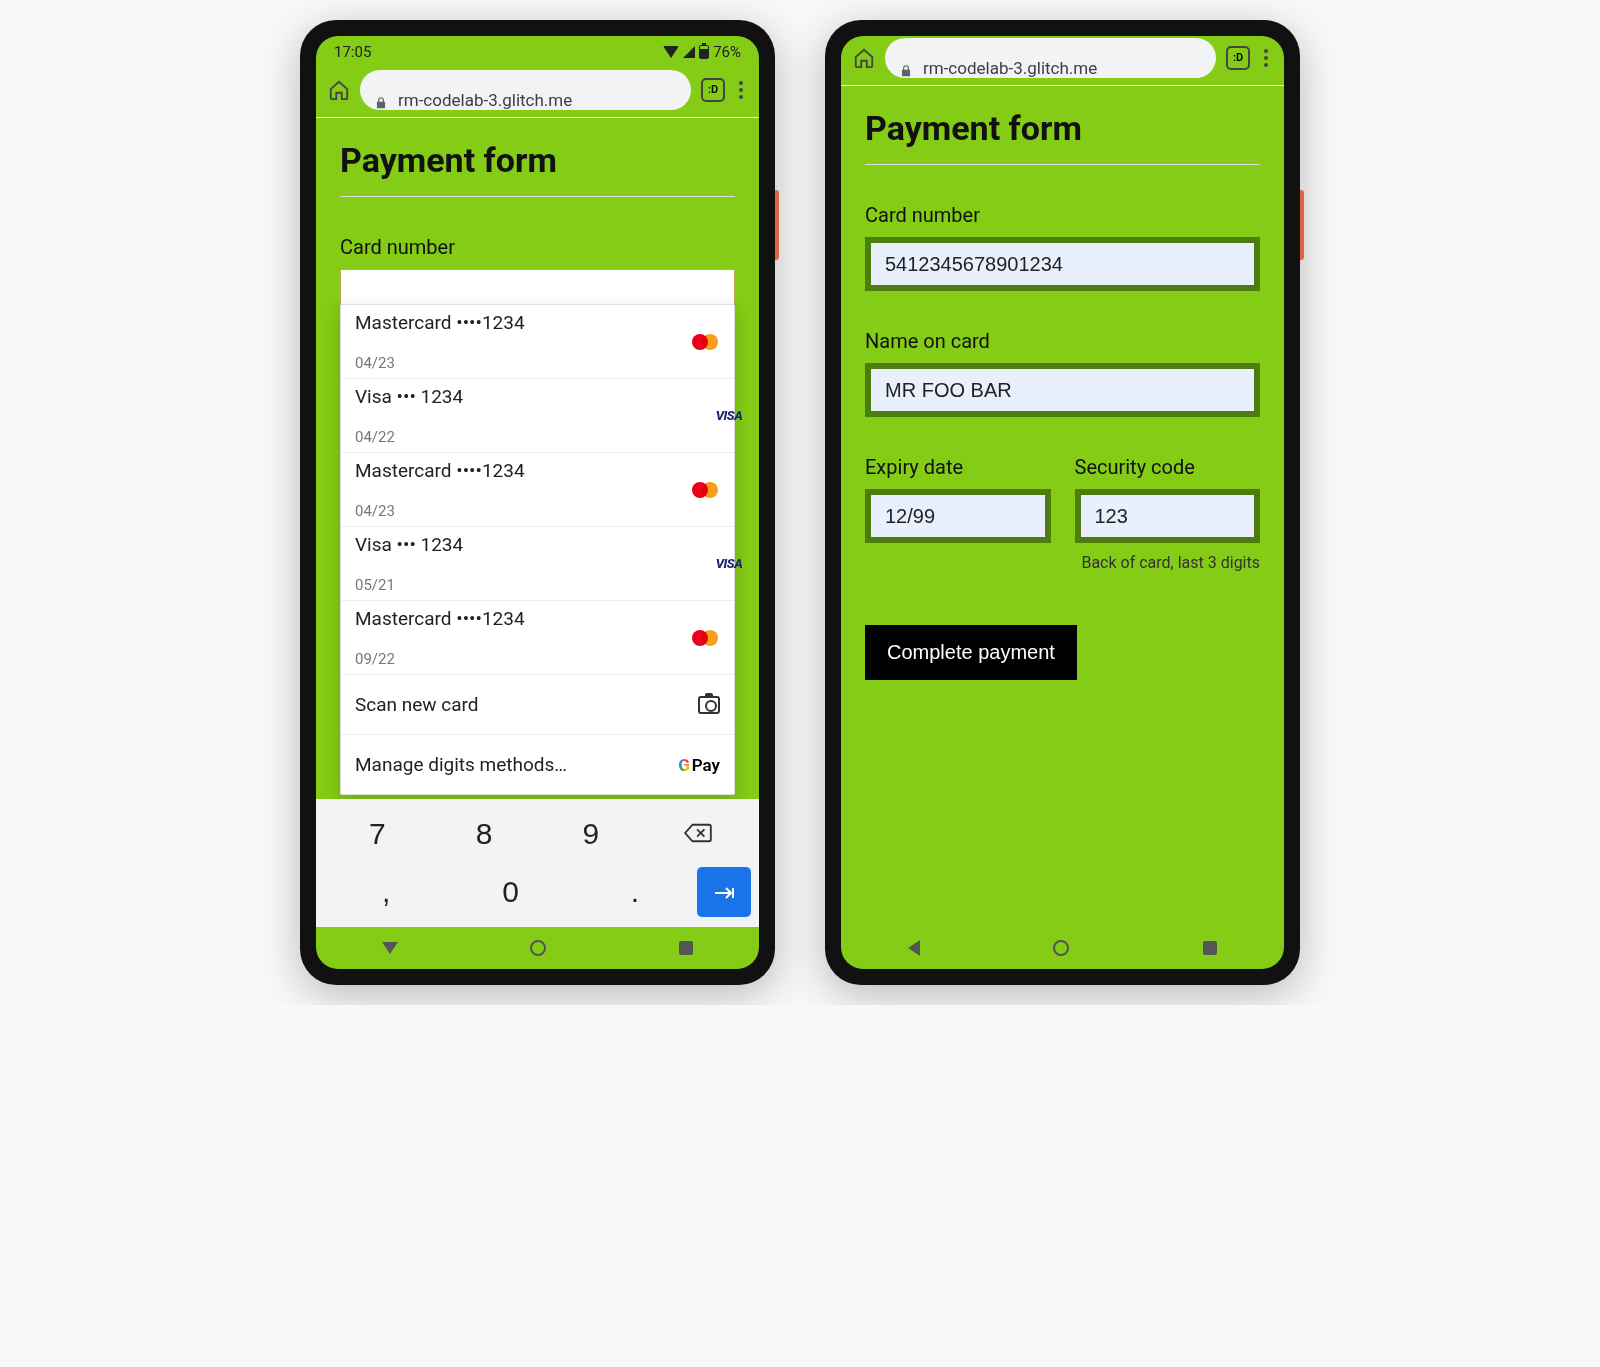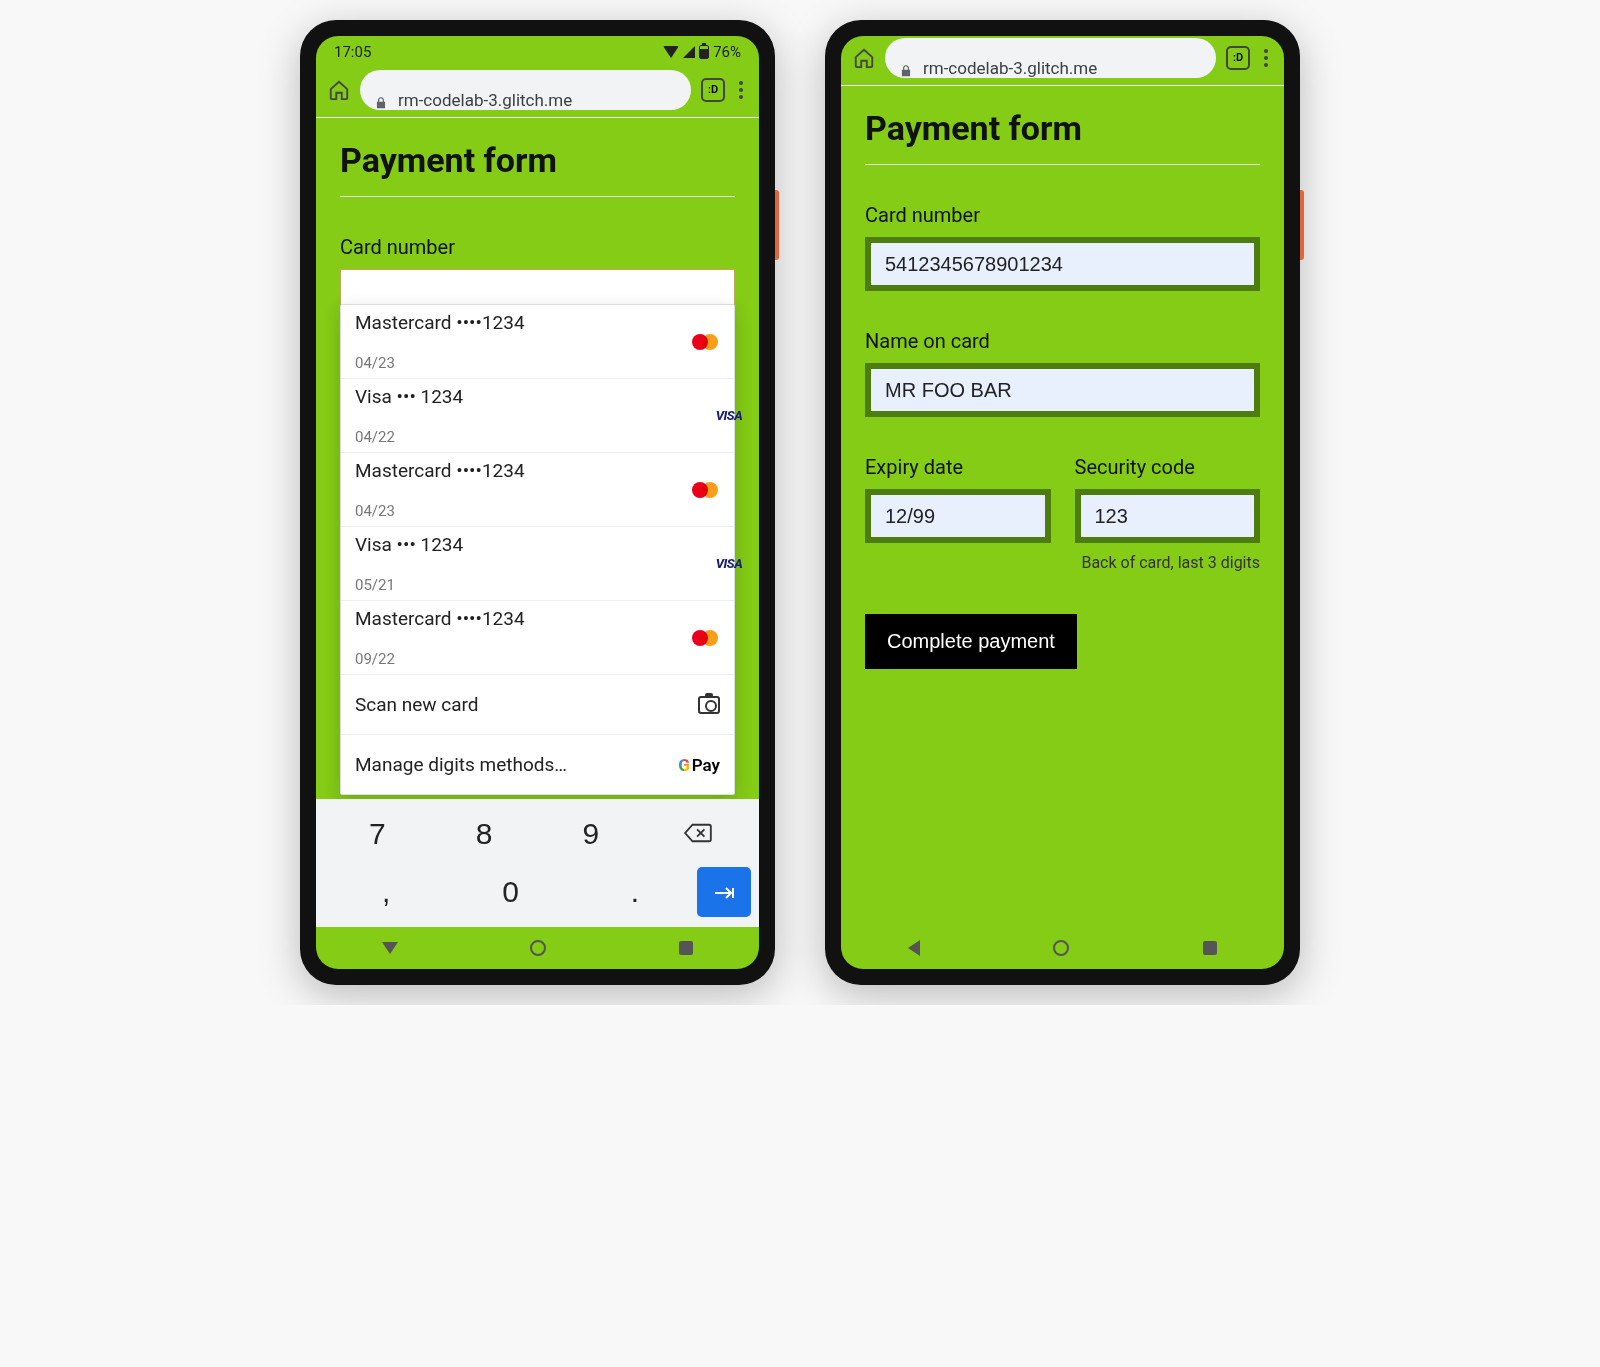--- a/index.html
+++ b/index.html
@@ -86,21 +86,21 @@
   h1.page-title { font-size: 34px; font-weight:700; color:#111; padding-bottom:16px; border-bottom:1px solid #ddd;}
   .form-group { margin-top: 38px; }
   .label { font-size: 20px; color:#111; margin-bottom:10px;}
   .text-input {
     width:100%; height:54px; border:1px solid #c8a35a; font-size:20px; padding:0 14px;
   }
   .text-input.filled { border:6px solid #4d7c0f; background:#e8f0fe; color:#222;}
   .row2 { display:flex; gap:24px; margin-top:38px;}
   .col { flex:1;}
   .hint { font-size:16px; color:#333; text-align:right; margin-top:10px;}
-  .submit-btn { background:#000; color:#fff; font-size:20px; padding:16px 22px; border:none; margin-top:42px; cursor:pointer;}
+  .submit-btn { background:#000; color:#fff; font-size:20px; padding:16px 22px; border:none; margin-top:53px; cursor:pointer;}
 
   
   .autofill {
     position:absolute; left:24px; right:24px; top:186px;
     background:#fff; border:1px solid #ddd; border-radius:2px;
     box-shadow: 0 6px 18px rgba(0,0,0,0.18);
   }
   .af-row { display:flex; align-items:center; padding:6px 14px; border-top:1px solid #eee; cursor:pointer;}
   .af-row:first-child{border-top:none;}
   .af-text { flex:1;}

